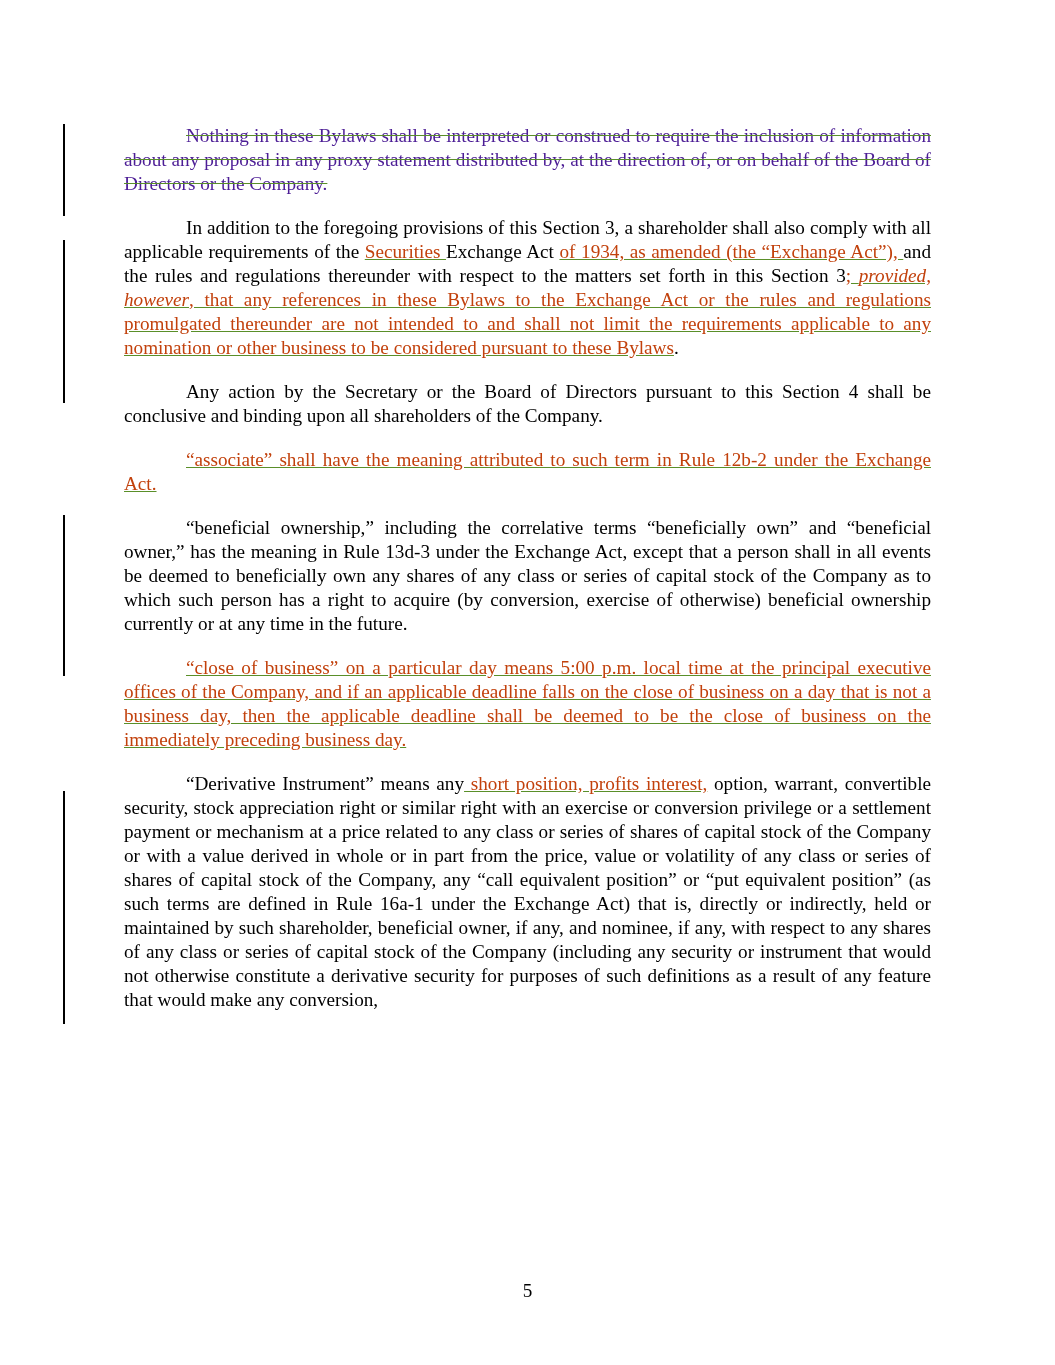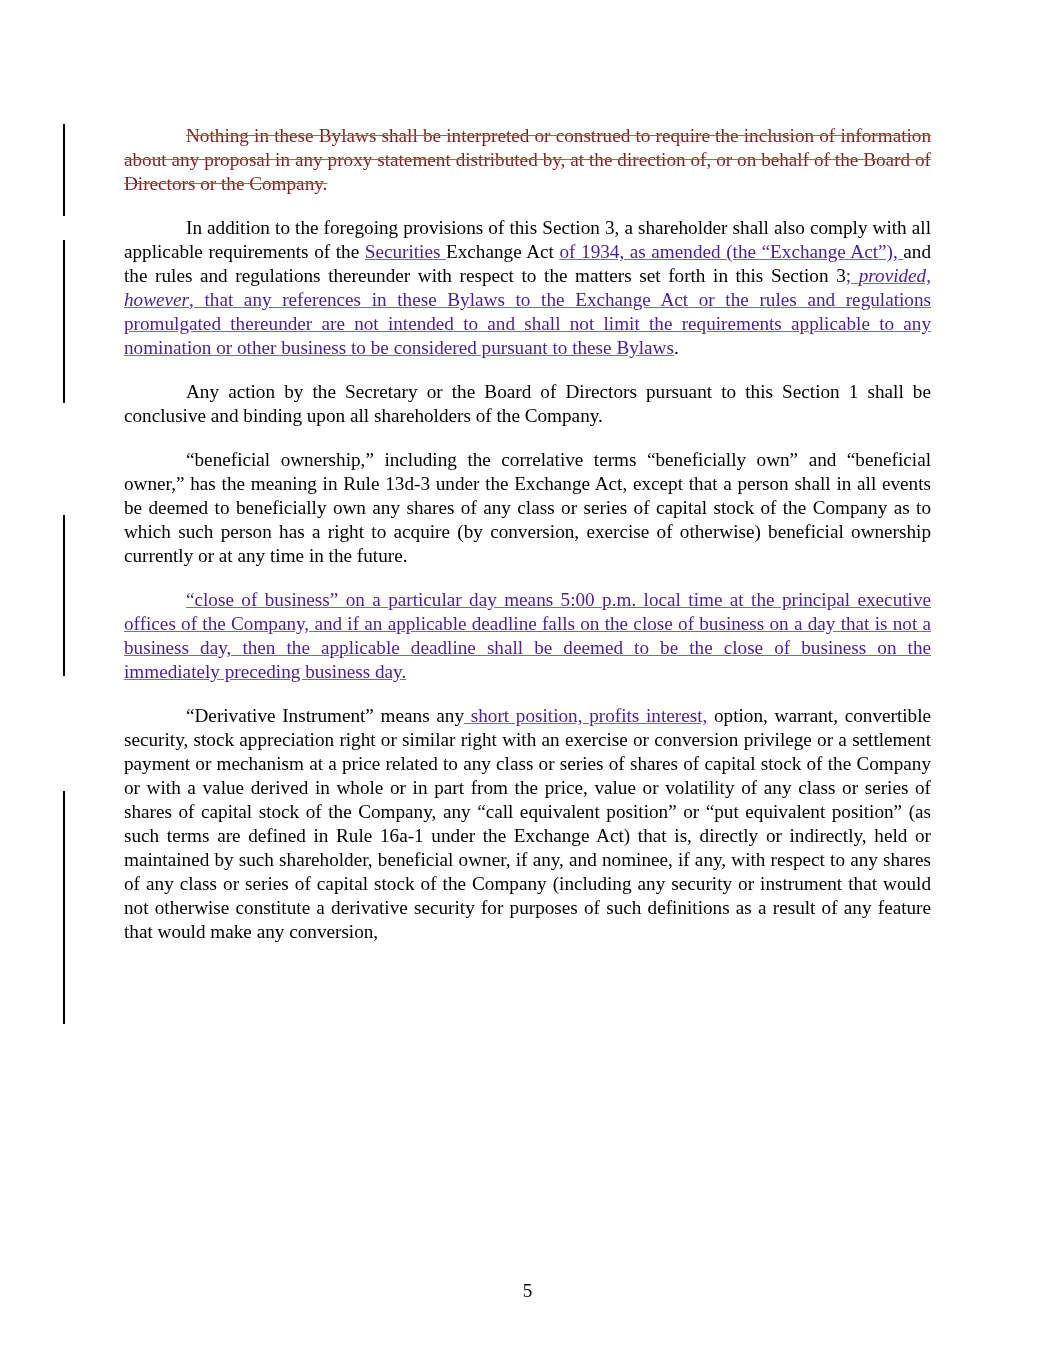--- a/index.html
+++ b/index.html
@@ -3,41 +3,42 @@
 <meta charset="utf-8">
 <style>
   html, body { margin: 0; padding: 0; background: #ffffff; }
   body { width: 1055px; height: 1365px; position: relative; overflow: hidden; }
   .page {
     position: absolute; left: 124px; top: 124px; width: 807px;
     font-family: "Liberation Serif", serif; font-size: 19.2px; line-height: 24px;
     color: #000000;
   }
   .para { margin: 0 0 20px 0; text-align: justify; text-indent: 62px; }
-  .ins { color: #4c1d95; text-decoration: underline; text-decoration-color: #5a8f29; }
-  .del { color: #7f1d1d; text-decoration: line-through; text-decoration-color: #5a8f29; }
+  .ins { color: #c2410c; text-decoration: underline; text-decoration-color: #5a8f29; }
+  .del { color: #4c1d95; text-decoration: line-through; text-decoration-color: #5a8f29; }
   .it { font-style: italic; }
   .change-bar { position: absolute; left: 63px; width: 1.5px; background: #000000; }
   .page-number {
     position: absolute; left: 0; width: 1055px; top: 1280px; text-align: center;
     font-family: "Liberation Serif", serif; font-size: 19.2px; color: #000;
   }
 </style>
 </head>
 <body>
 
 <div id="change-bars">
     <div class="change-bar" style="top: 124px; height: 92px;"></div>
     <div class="change-bar" style="top: 240px; height: 163px;"></div>
     <div class="change-bar" style="top: 515px; height: 161px;"></div>
     <div class="change-bar" style="top: 791px; height: 233px;"></div>
   </div>
 
 <div class="page" id="page">
   <p class="para"><span class="del">Nothing in these Bylaws shall be interpreted or construed to require the inclusion of information about any proposal in any proxy statement distributed by, at the direction of, or on behalf of the Board of Directors or the Company.</span></p>
   <p class="para"><span>In addition to the foregoing provisions of this Section 3, a shareholder shall also comply with all applicable requirements of the </span><span class="ins">Securities </span><span>Exchange Act </span><span class="ins">of 1934, as amended (the “Exchange Act”), </span><span>and the rules and regulations thereunder with respect to the matters set forth in this Section 3</span><span class="ins">; </span><span class="ins it">provided, however</span><span class="ins">, that any references in these Bylaws to the Exchange Act or the rules and regulations promulgated thereunder are not intended to and shall not limit the requirements applicable to any nomination or other business to be considered pursuant to these Bylaws</span><span>.</span></p>
-  <p class="para"><span>Any action by the Secretary or the Board of Directors pursuant to this Section 1 shall be conclusive and binding upon all shareholders of the Company.</span></p>
+  <p class="para"><span>Any action by the Secretary or the Board of Directors pursuant to this Section 4 shall be conclusive and binding upon all shareholders of the Company.</span></p>
+  <p class="para"><span class="ins">“associate” shall have the meaning attributed to such term in Rule 12b-2 under the Exchange Act.</span></p>
   <p class="para"><span>“beneficial ownership,” including the correlative terms “beneficially own” and “beneficial owner,” has the meaning in Rule 13d-3 under the Exchange Act, except that a person shall in all events be deemed to beneficially own any shares of any class or series of capital stock of the Company as to which such person has a right to acquire (by conversion, exercise of otherwise) beneficial ownership currently or at any time in the future.</span></p>
   <p class="para"><span class="ins">“close of business” on a particular day means 5:00 p.m. local time at the principal executive offices of the Company, and if an applicable deadline falls on the close of business on a day that is not a business day, then the applicable deadline shall be deemed to be the close of business on the immediately preceding business day.</span></p>
   <p class="para"><span>“Derivative Instrument” means any</span><span class="ins"> short position, profits interest,</span><span> option, warrant, convertible security, stock appreciation right or similar right with an exercise or conversion privilege or a settlement payment or mechanism at a price related to any class or series of shares of capital stock of the Company or with a value derived in whole or in part from the price, value or volatility of any class or series of shares of capital stock of the Company, any “call equivalent position” or “put equivalent position” (as such terms are defined in Rule 16a-1 under the Exchange Act) that is, directly or indirectly, held or maintained by such shareholder, beneficial owner, if any, and nominee, if any, with respect to any shares of any class or series of capital stock of the Company (including any security or instrument that would not otherwise constitute a derivative security for purposes of such definitions as a result of any feature that would make any conversion,</span></p>
 </div>
 
 <div class="page-number">5</div>
 
 </body></html>

